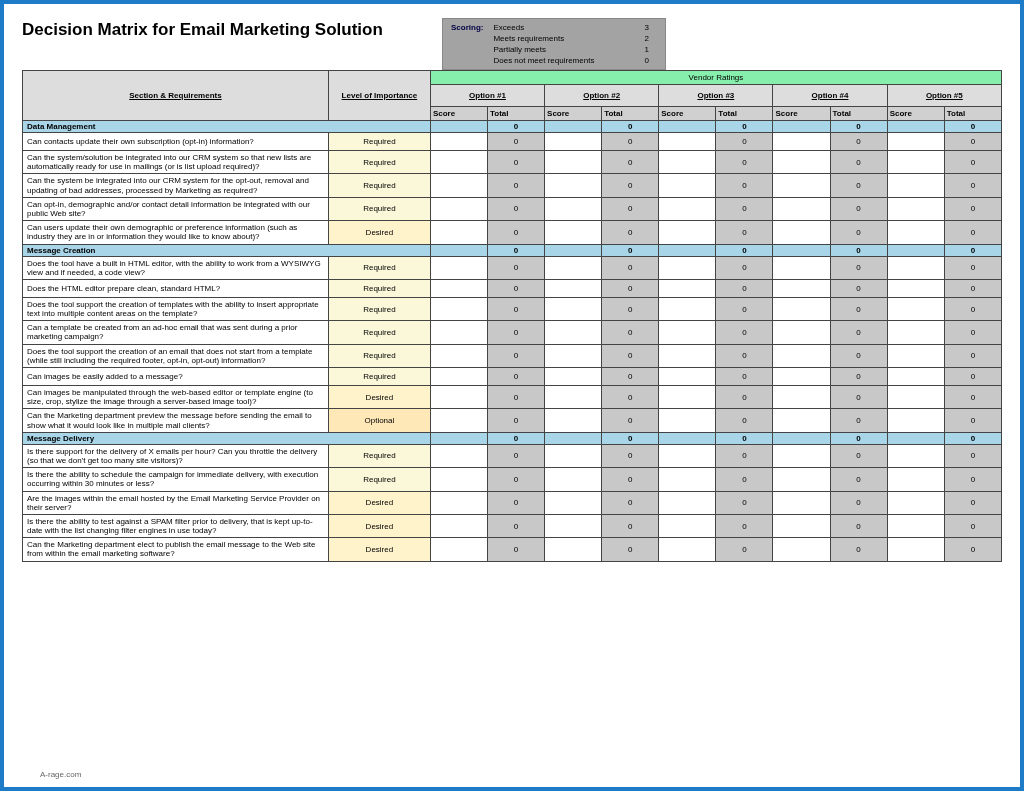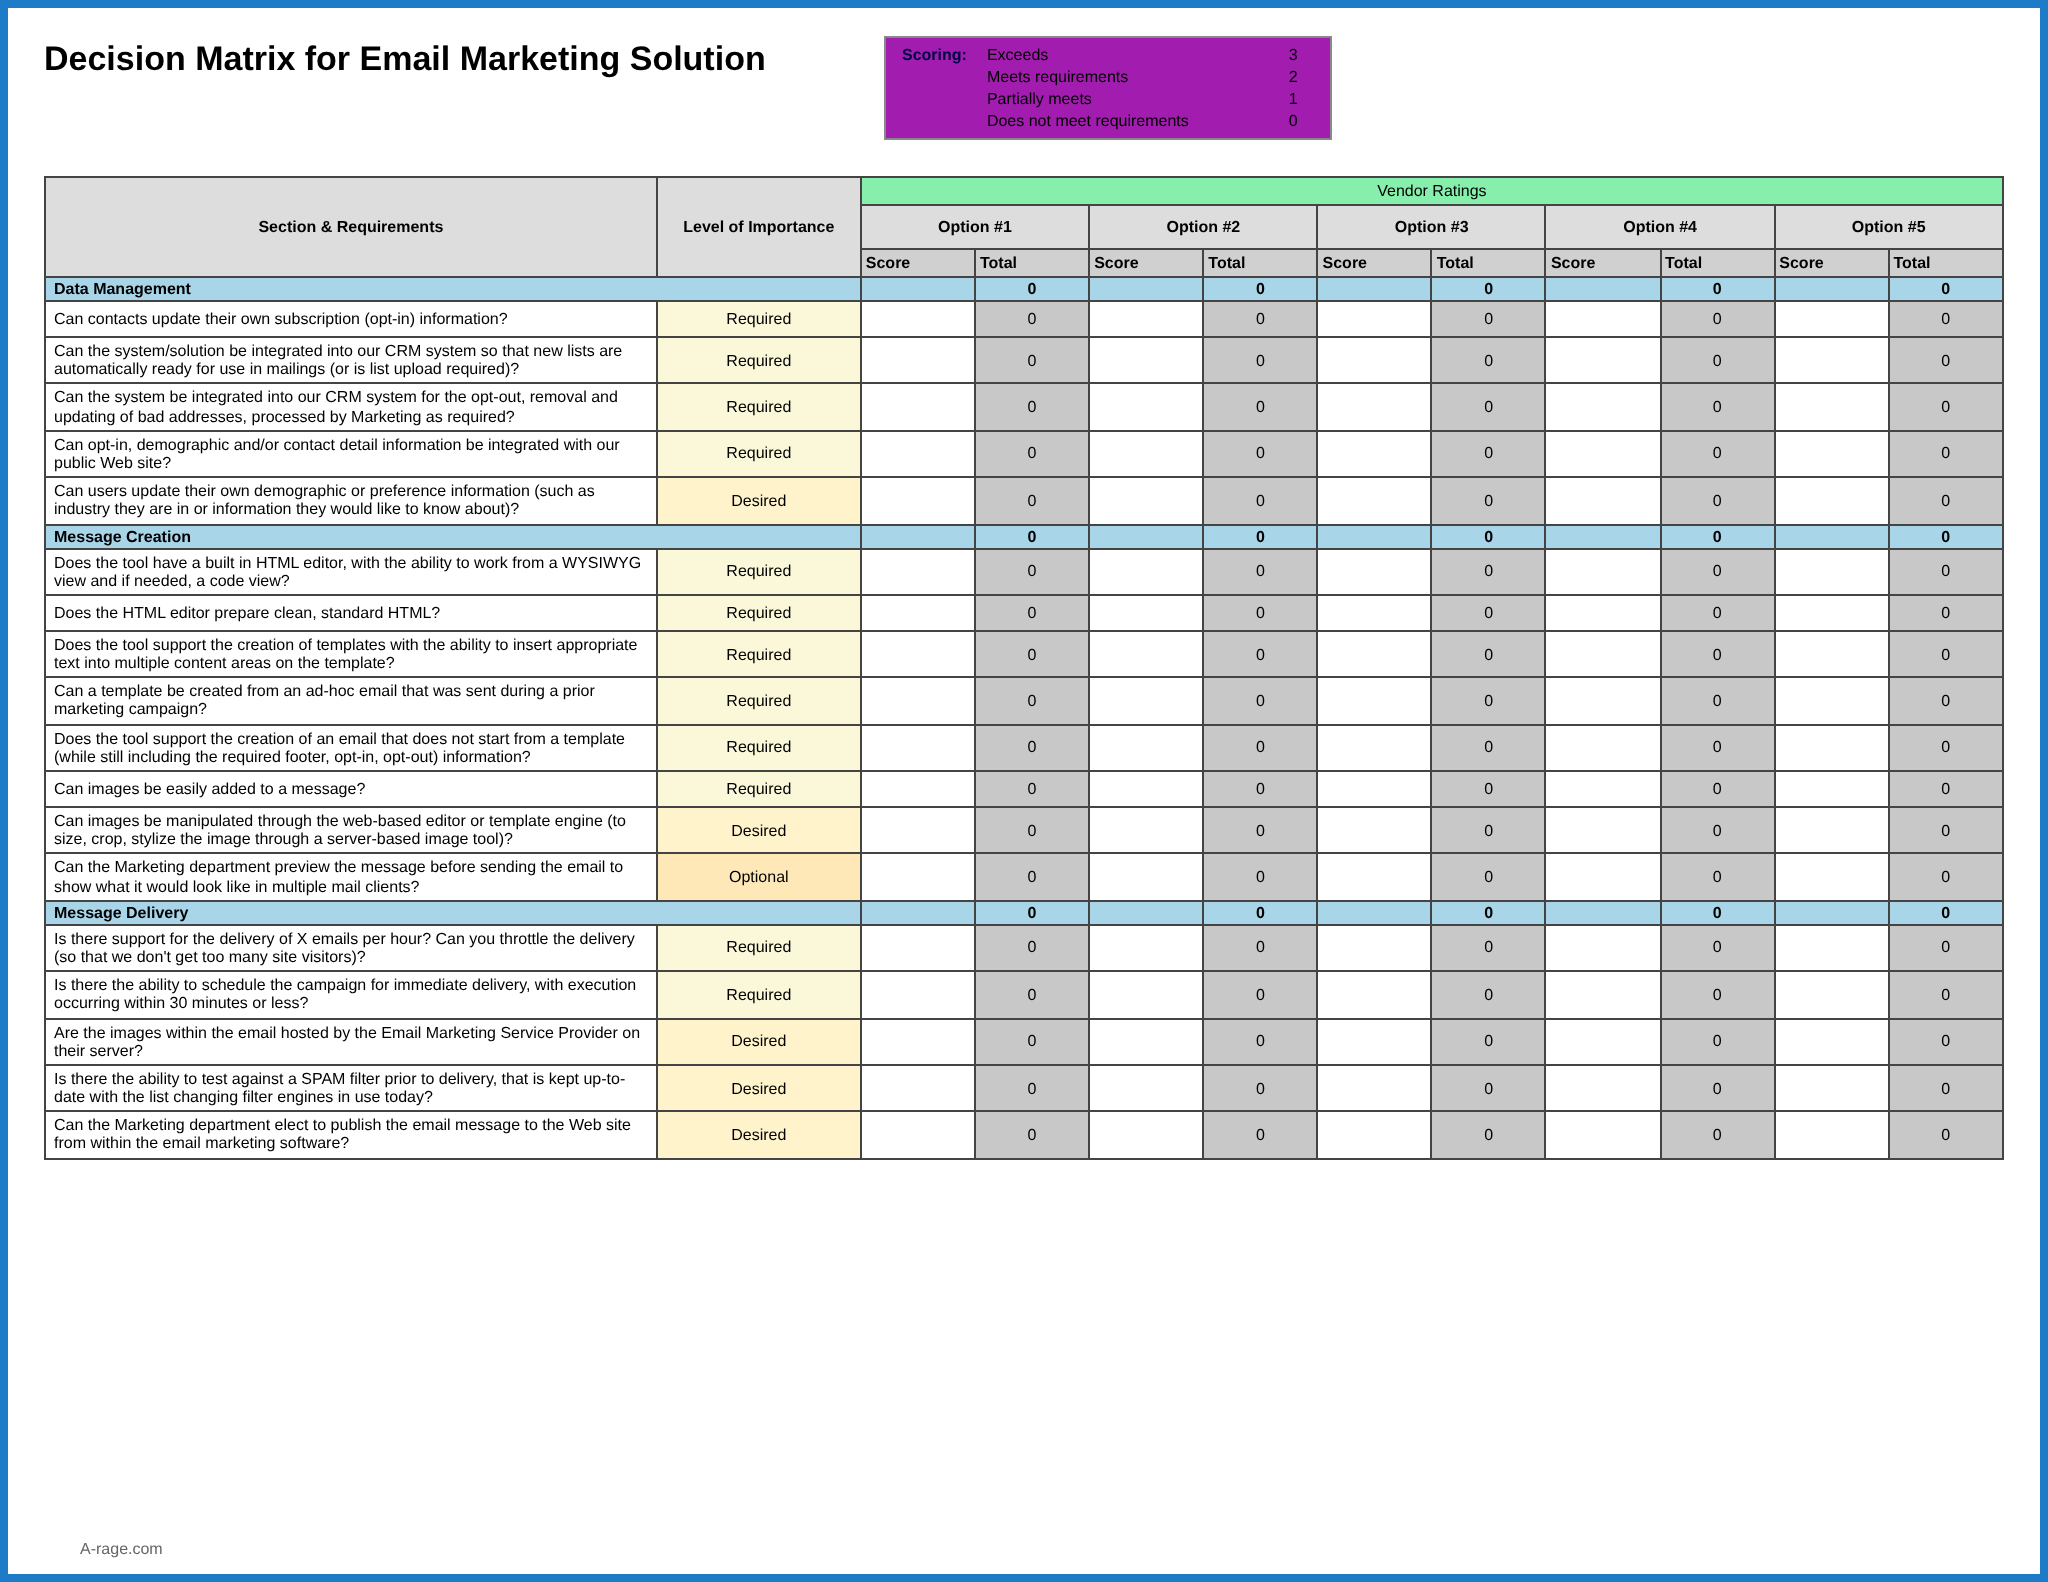--- a/index.html
+++ b/index.html
@@ -1,27 +1,27 @@
 <!DOCTYPE html>
 <html><head>
 <meta charset="utf-8">
 <style>
 * { box-sizing: border-box; margin: 0; padding: 0; }
 body { font-family: Arial, sans-serif; background: #fff; border: 4px solid #1E7BC8; width: 1024px; height: 791px; padding: 14px 18px; font-size: 9px; color: #000; position: relative; }
-.header-row { display: flex; align-items: flex-start; gap: 20px; margin-bottom: 18px; }
+.header-row { display: flex; align-items: flex-start; gap: 20px; }
 .title { font-size: 17px; font-weight: bold; flex: 0 0 400px; padding-top: 2px; }
-.legend-box { background: #a21caf; border: 1px solid #888; padding: 2px 6px; font-size: 8px; }
+.legend-box { background: #a3a3a3; border: 1px solid #888; padding: 2px 6px; font-size: 8px; }
 .legend-box table td { padding: 0 8px 0 0; }
 .legend-box .lbl { font-weight: bold; color: #004; }
 .spacer { flex: 1; }
 table.matrix { border-collapse: collapse; width: 100%; table-layout: fixed; }
 table.matrix th, table.matrix td { border: 1px solid #444; font-size: 8px; }
 th { background: #eee; padding: 2px; }
 .vendor-head { background: #86efac; font-weight: normal; text-align: center; padding: 2px; }
-.col-head { background: #ddd; text-align: center; font-weight: bold; padding: 6px 2px; }
+.col-head { background: #ddd; text-align: center; font-weight: bold; padding: 6px 2px; text-decoration: underline; }
 .sub-head { background: #d0d0d0; text-align: left; font-weight: bold; padding: 2px; }
 .section-row td { background: #A8D5E8; font-weight: bold; padding: 1px 4px; margin-top: 30px; }
 .section-row .total { text-align: center; }
 .req-cell { padding: 2px 4px; font-size: 7.5px; line-height: 1.15; }
 .imp-cell { text-align: center; padding: 4px; }
 .imp-required { background: #FAF8D8; }
 .imp-desired { background: #FFF3CC; }
 .imp-optional { background: #FFE8B8; }
 .score-cell { background: #fff; }
 .total-cell { background: #C8C8C8; text-align: center; }

